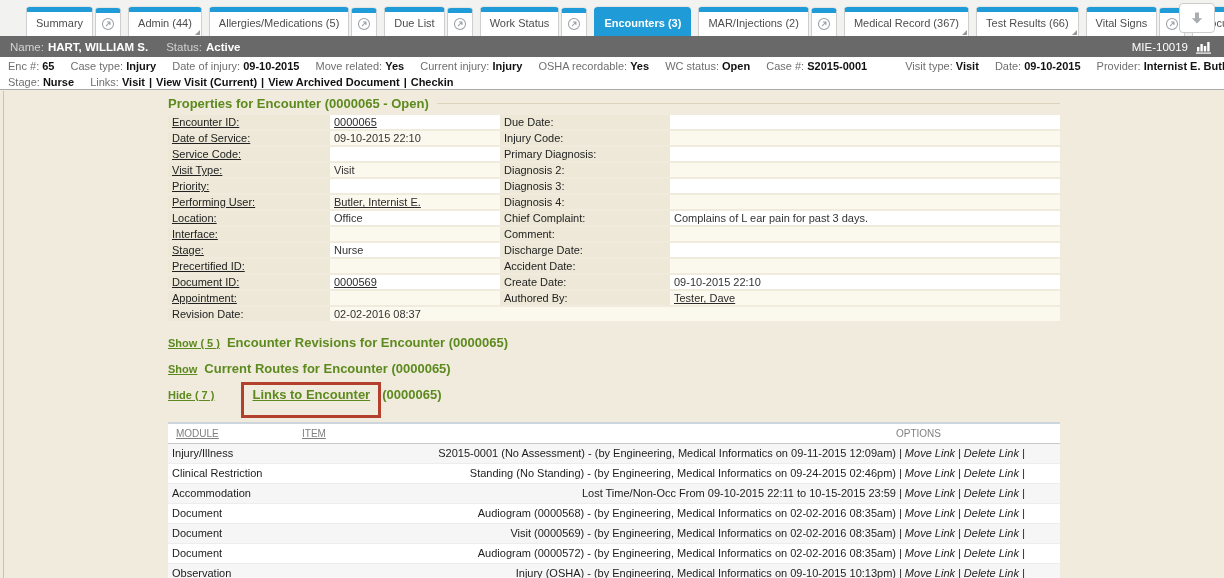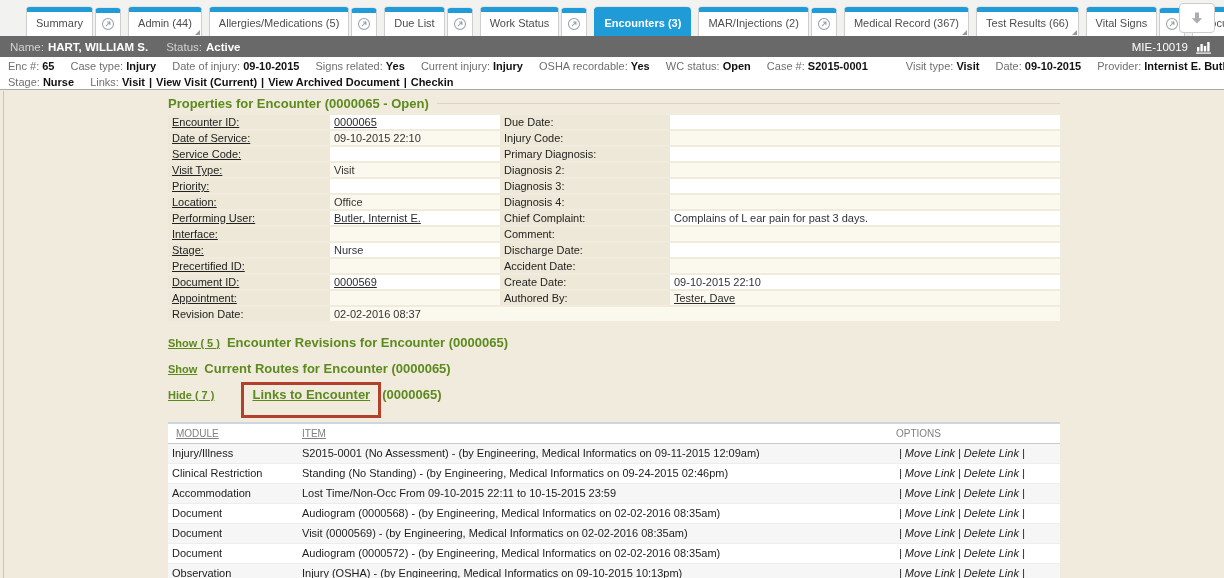--- a/index.html
+++ b/index.html
@@ -76,21 +76,21 @@
   .thead { display:flex; height:20px; align-items:center; font-size:10px; color:#808080;
            border-bottom:1px solid #c9c9c9; background:#ffffff; }
   .th { white-space:nowrap; }
   .th-module { width:134px; padding-left:8px; text-decoration:underline; cursor:pointer; }
   .th-item { flex:1; text-decoration:underline; cursor:pointer; }
   .th-options { width:164px; }
   .trow { display:flex; height:20px; line-height:19px; font-size:11px; color:#1c1c1c;
           border-bottom:1px solid #ededed; background:#ffffff; }
   .trow:nth-child(even) { background:#f6f6f6; }
   .td-module { width:134px; padding-left:4px; white-space:nowrap; }
-  .td-item { flex:1; white-space:nowrap; overflow:hidden; }
+  .td-item { flex:1; white-space:nowrap; overflow:hidden;text-align:right; }
   .td-options { width:164px; white-space:nowrap;font-style:italic; }
   .opt-link { cursor:pointer; }
   .opt-sep { margin:0 3px; }
   .tfoot { height:18px; line-height:18px; text-align:center; font-size:10px; color:#3f3f3f;
            background:#fafafa; }
 </style>
 </head>
 <body>
 
 <div class="page">
@@ -188,21 +188,21 @@
           <rect x="1" y="13.5" width="15" height="1.2" fill="#fff"></rect>
         </svg>
     </span>
   </div>
 
   <div class="infobar">
     <div class="info-line">
       <span class="ii"><span class="il">Enc #:</span> <span class="iv">65</span></span>
       <span class="ii"><span class="il">Case type:</span> <span class="iv">Injury</span></span>
       <span class="ii"><span class="il">Date of injury:</span> <span class="iv">09-10-2015</span></span>
-      <span class="ii"><span class="il">Signs related:</span> <span class="iv">Yes</span></span>
+      <span class="ii"><span class="il">Move related:</span> <span class="iv">Yes</span></span>
       <span class="ii"><span class="il">Current injury:</span> <span class="iv">Injury</span></span>
       <span class="ii"><span class="il">OSHA recordable:</span> <span class="iv">Yes</span></span>
       <span class="ii"><span class="il">WC status:</span> <span class="iv">Open</span></span>
       <span class="ii"><span class="il">Case #:</span> <span class="iv">S2015-0001</span></span>
       <span class="ii gap"><span class="il">Visit type:</span> <span class="iv">Visit</span></span>
       <span class="ii"><span class="il">Date:</span> <span class="iv">09-10-2015</span></span>
       <span class="ii"><span class="il">Provider:</span> <span class="iv">Internist E. Butler, M.D.</span></span>
     </div>
     <div class="info-line">
       <span class="ii"><span class="il">Stage:</span> <span class="iv">Nurse</span></span>
@@ -236,26 +236,26 @@
           </div>
         <div class="prow">
             <div class="plabel">Visit Type:</div>
             <div class="pvalue">Visit</div>
           </div>
         <div class="prow">
             <div class="plabel">Priority:</div>
             <div class="pvalue"></div>
           </div>
         <div class="prow">
+            <div class="plabel">Performing User:</div>
+            <div class="pvalue"><span class="plink">Butler, Internist E.</span></div>
+          </div>
+        <div class="prow">
             <div class="plabel">Location:</div>
             <div class="pvalue">Office</div>
-          </div>
-        <div class="prow">
-            <div class="plabel">Performing User:</div>
-            <div class="pvalue"><span class="plink">Butler, Internist E.</span></div>
           </div>
         <div class="prow">
             <div class="plabel">Interface:</div>
             <div class="pvalue"></div>
           </div>
         <div class="prow">
             <div class="plabel">Stage:</div>
             <div class="pvalue">Nurse</div>
           </div>
         <div class="prow">

